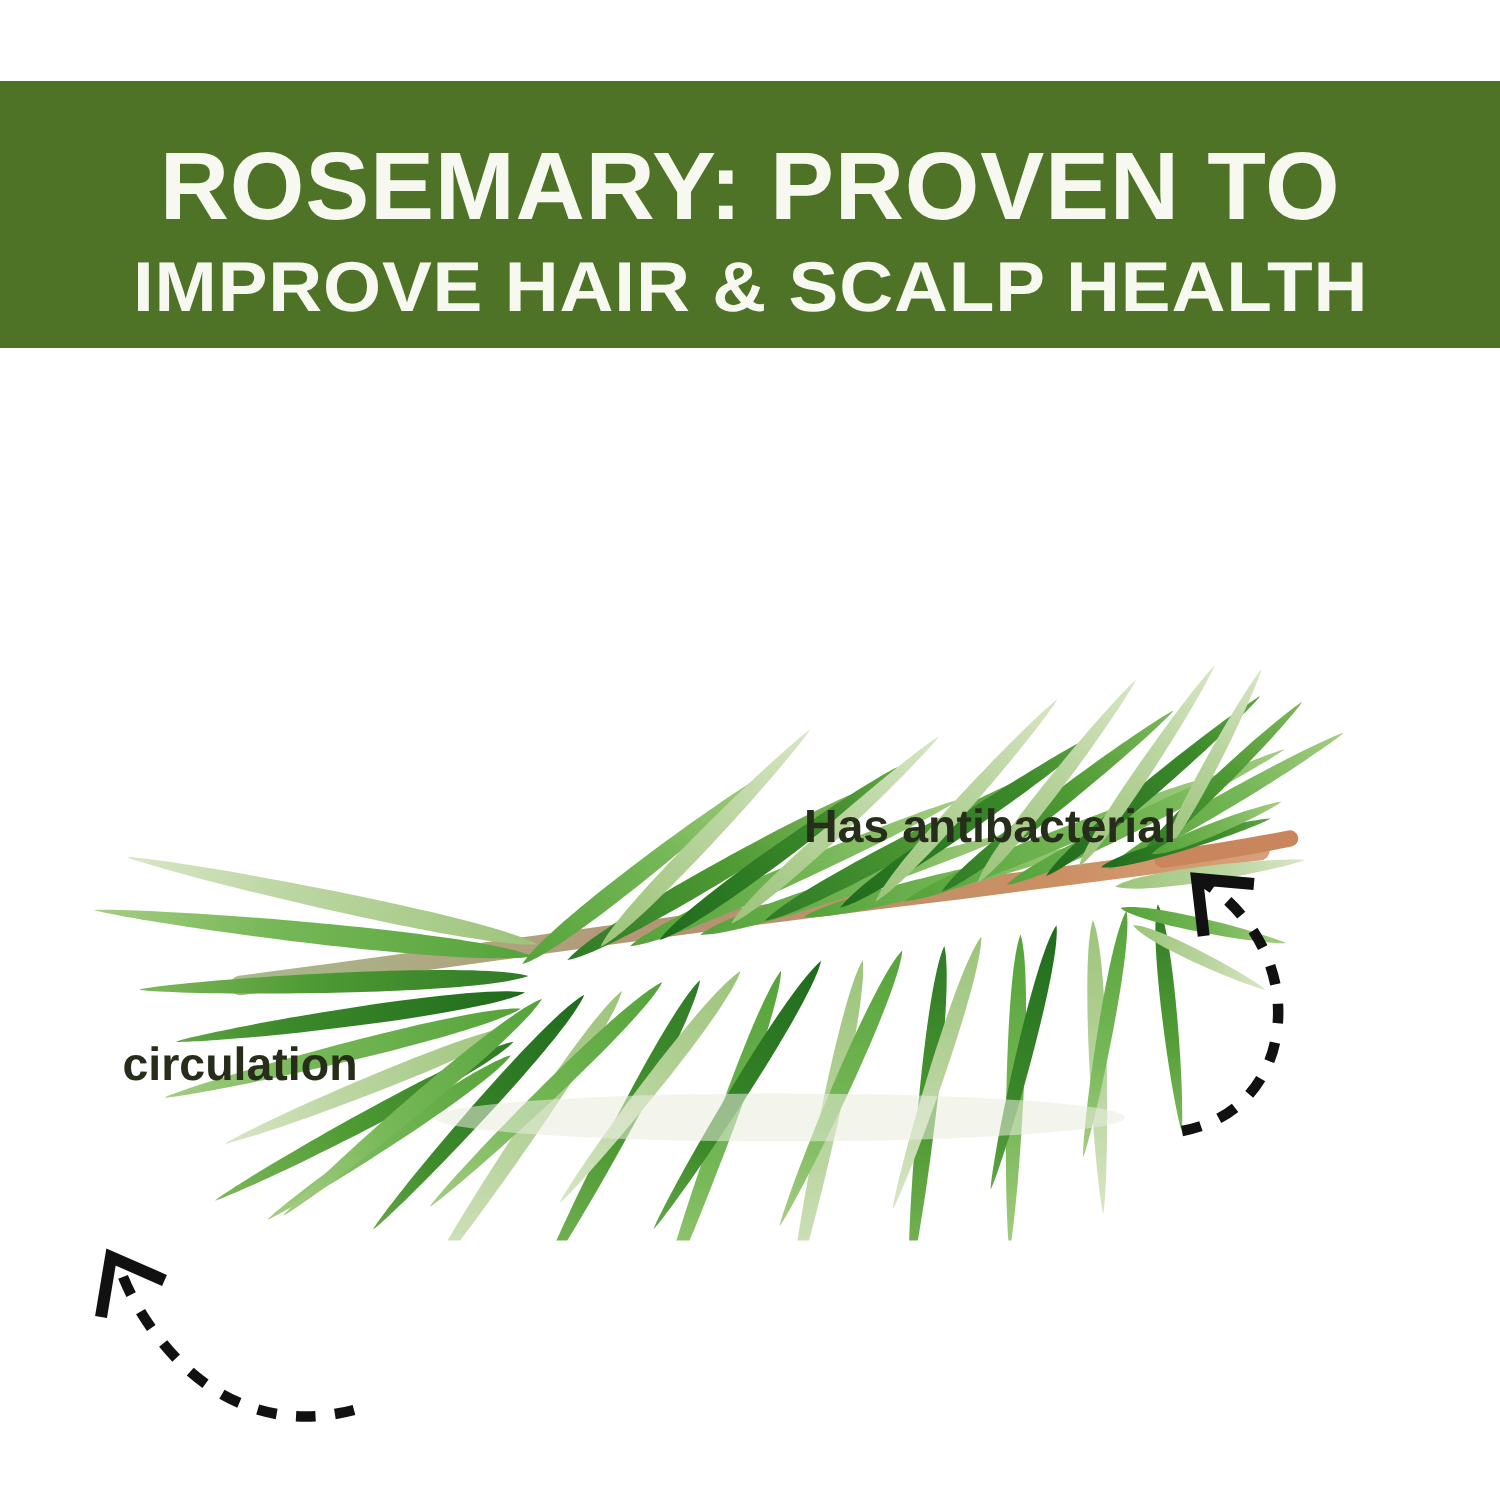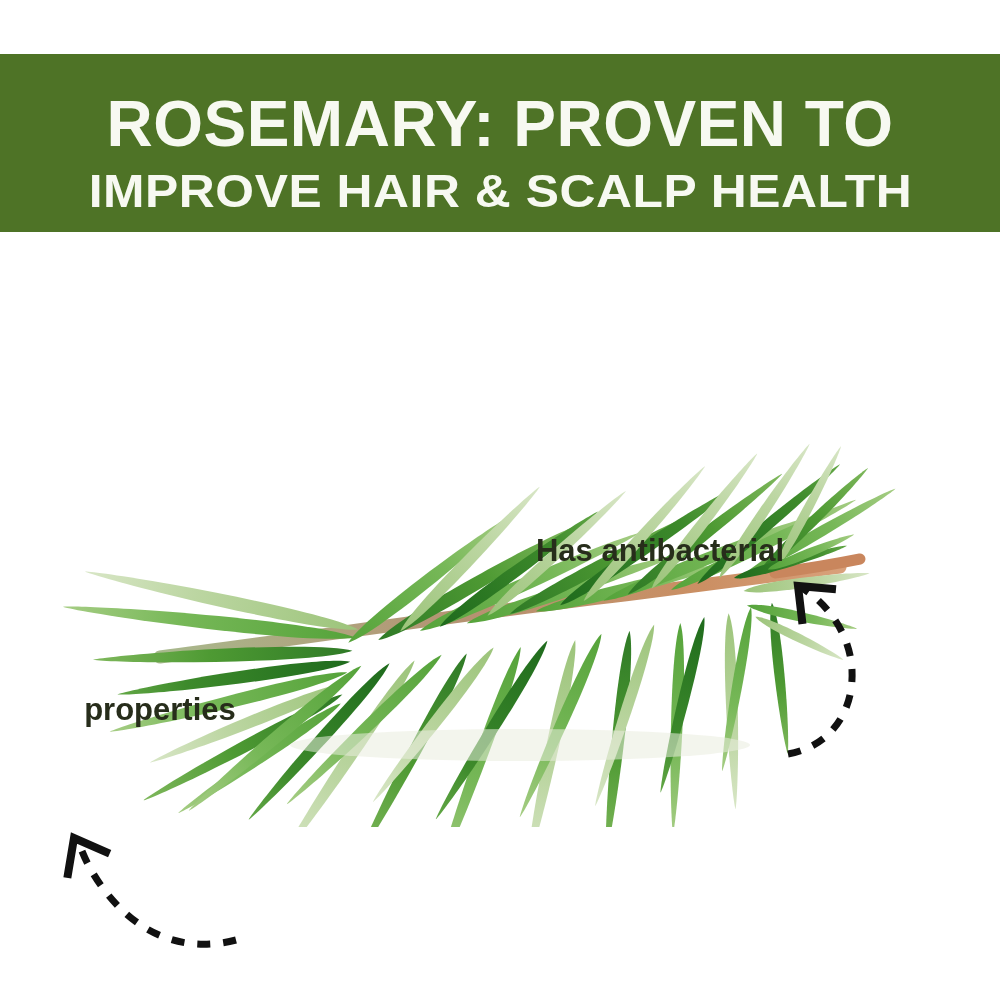--- a/index.html
+++ b/index.html
@@ -232,21 +232,21 @@
     <div class="annotation-label" id="label-antibacterial">
       <div>Has antibacterial</div>
     </div>
 
     <svg class="arrow-svg" id="arrow-antibacterial" width="160" height="210" viewBox="0 0 160 210">
       <path class="dashed-path" d="M48 192 C 92 184, 114 148, 112 108 C 110 72, 88 42, 62 26"></path>
       <path class="arrow-head" d="M62 58 L 58 24 L 92 27"></path>
     </svg>
 
     <div class="annotation-label" id="label-circulation">
-      <div>properties</div>
+      <div>circulation</div>
     </div>
 
     <svg class="arrow-svg" id="arrow-circulation" width="210" height="150" viewBox="0 0 210 150">
       <path class="dashed-path" d="M196 128 C 150 140, 110 126, 80 96 C 62 78, 48 56, 40 34"></path>
       <path class="arrow-head" d="M28 62 L 34 26 L 66 40"></path>
     </svg>
 
   </div>
 </div>
 

